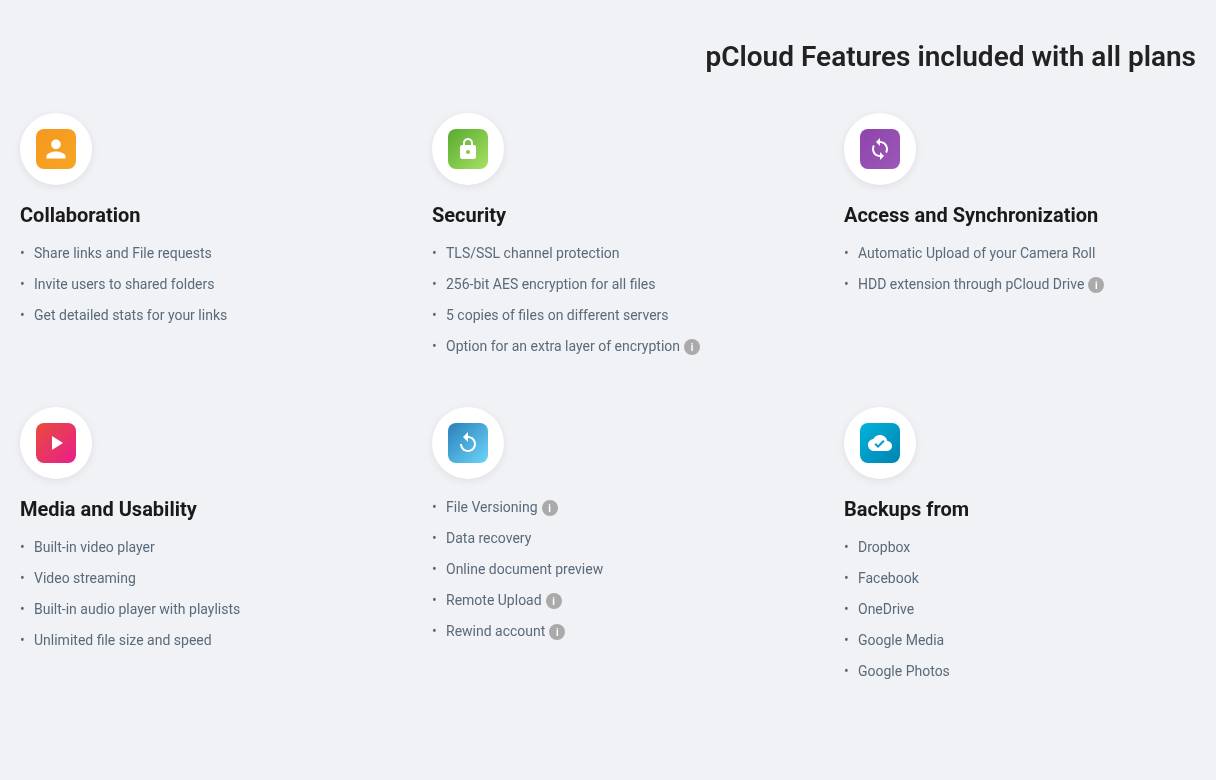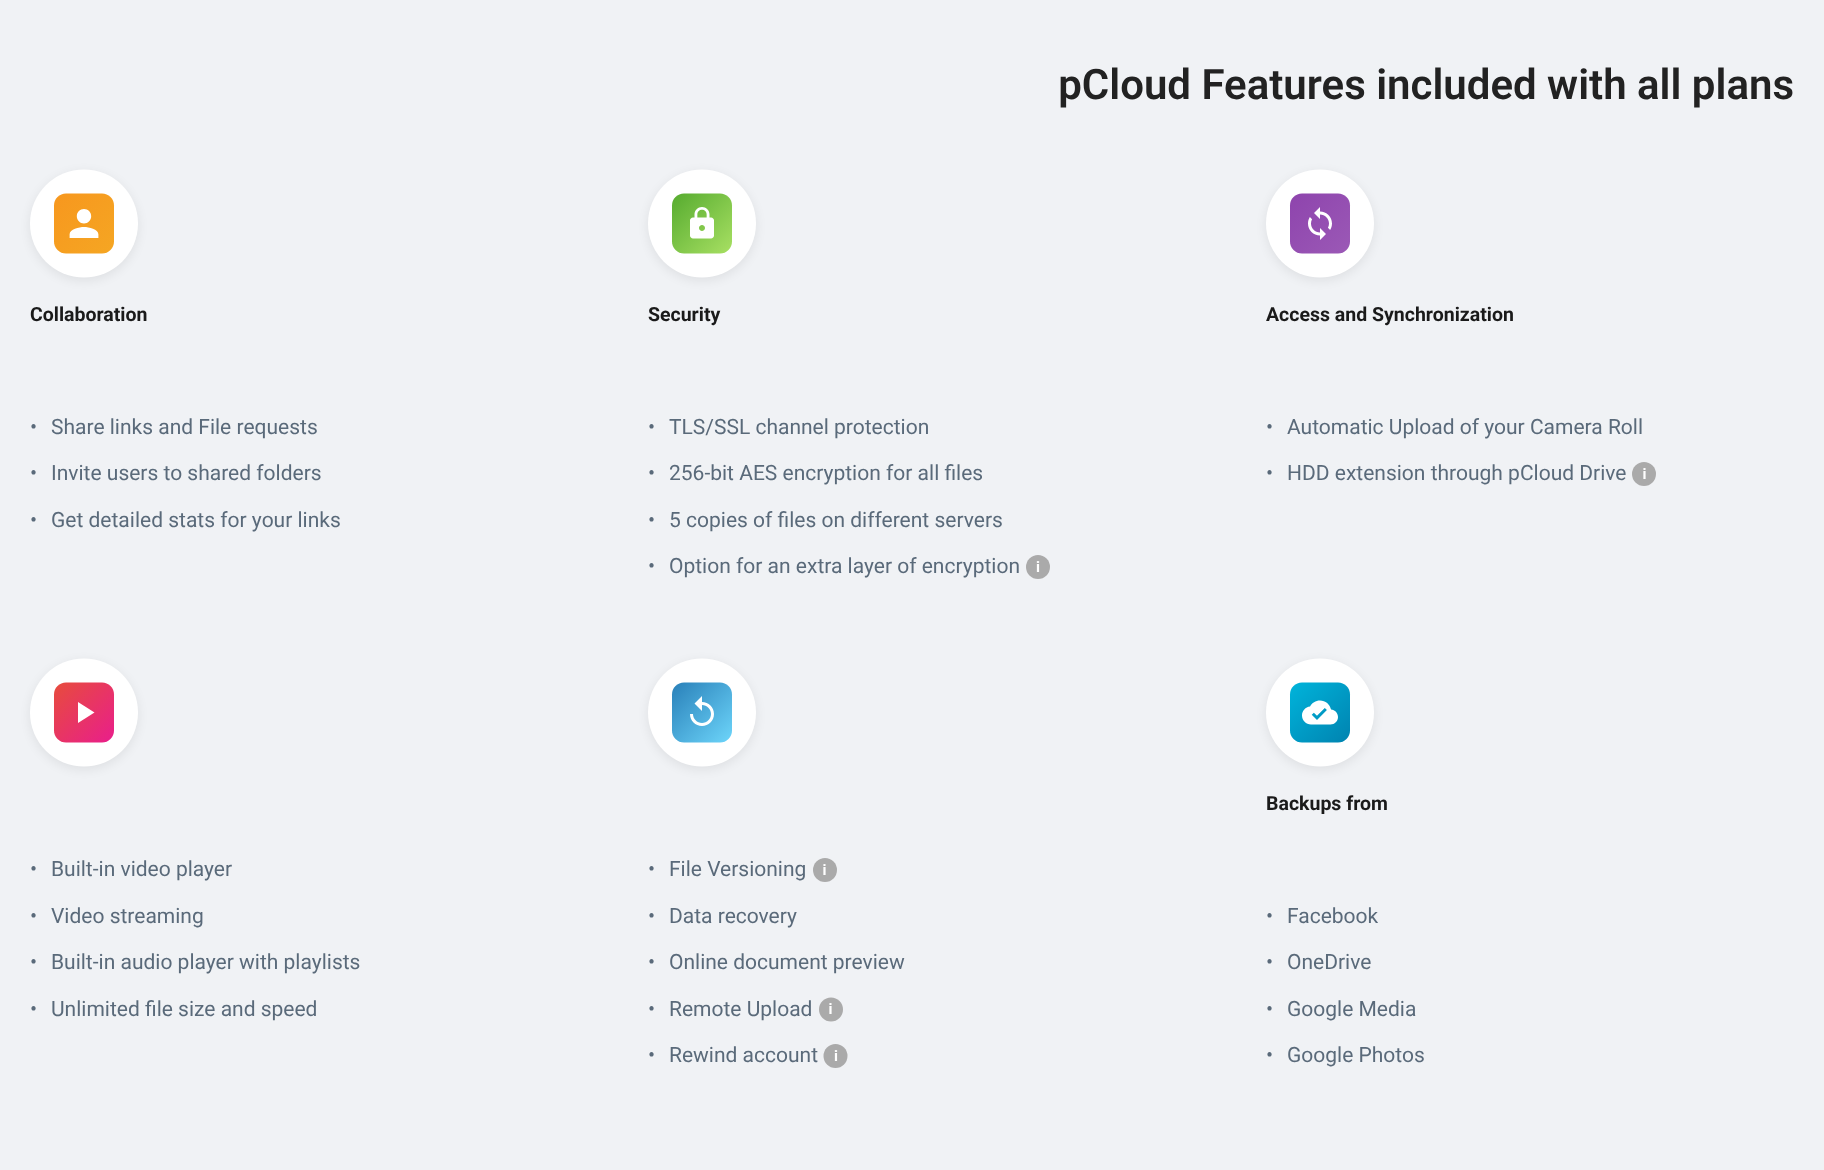--- a/index.html
+++ b/index.html
@@ -47,29 +47,28 @@
     .icon-inner {
       width: 40px;
       height: 40px;
       border-radius: 8px;
       display: flex;
       align-items: center;
       justify-content: center;
       font-size: 20px;
     }
     .section-title {
-      font-size: 13px;
+      font-size: 20px;
       font-weight: 700;
       color: #1a1a1a;
       margin-bottom: 16px;
     }
     .feature-list {
       list-style: none;
       padding: 0;
-      margin-top: 41px;
     }
     .feature-list li {
       position: relative;
       padding-left: 14px;
       margin-bottom: 10px;
       font-size: 14px;
       color: #5a6a7a;
       line-height: 1.5;
     }
     .feature-list li::before {
@@ -153,20 +152,21 @@
         </ul>
       </div>
       <div class="feature-section">
         <div class="icon-circle">
           <div class="icon-inner media-icon">
             <svg width="24" height="24" viewBox="0 0 24 24" fill="white">
               <path d="M8 5v14l11-7z"></path>
             </svg>
           </div>
         </div>
+        <h2 class="section-title">Media and Usability</h2>
         <ul class="feature-list">
           <li>Built-in video player</li>
           <li>Video streaming</li>
           <li>Built-in audio player with playlists</li>
           <li>Unlimited file size and speed</li>
         </ul>
       </div>
       <div class="feature-section">
         <div class="icon-circle">
           <div class="icon-inner filemanage-icon">
@@ -186,20 +186,21 @@
       <div class="feature-section">
         <div class="icon-circle">
           <div class="icon-inner backups-icon">
             <svg width="24" height="24" viewBox="0 0 24 24" fill="white">
               <path d="M19.35 10.04C18.67 6.59 15.64 4 12 4 9.11 4 6.6 5.64 5.35 8.04 2.34 8.36 0 10.91 0 14c0 3.31 2.69 6 6 6h13c2.76 0 5-2.24 5-5 0-2.64-2.05-4.78-4.65-4.96zM10 17l-3.5-3.5 1.41-1.41L10 14.17 15.18 9l1.41 1.41L10 17z"></path>
             </svg>
           </div>
         </div>
         <h2 class="section-title">Backups from</h2>
         <ul class="feature-list">
+          <li>Dropbox</li>
           <li>Facebook</li>
           <li>OneDrive</li>
           <li>Google Media</li>
           <li>Google Photos</li>
         </ul>
       </div>
     </div>
 </div>
 
 </body></html>

